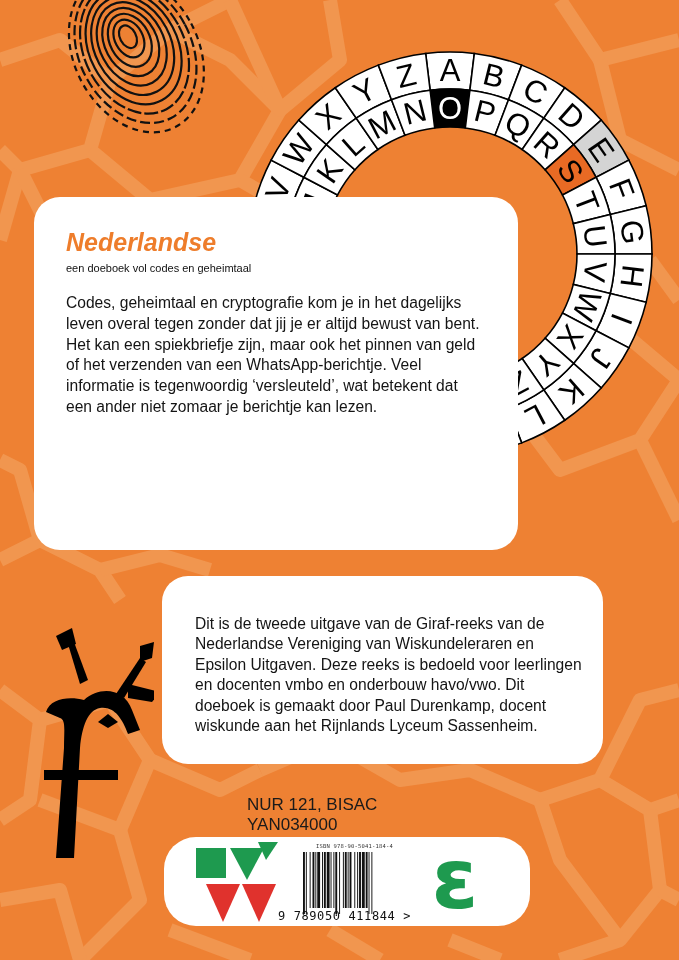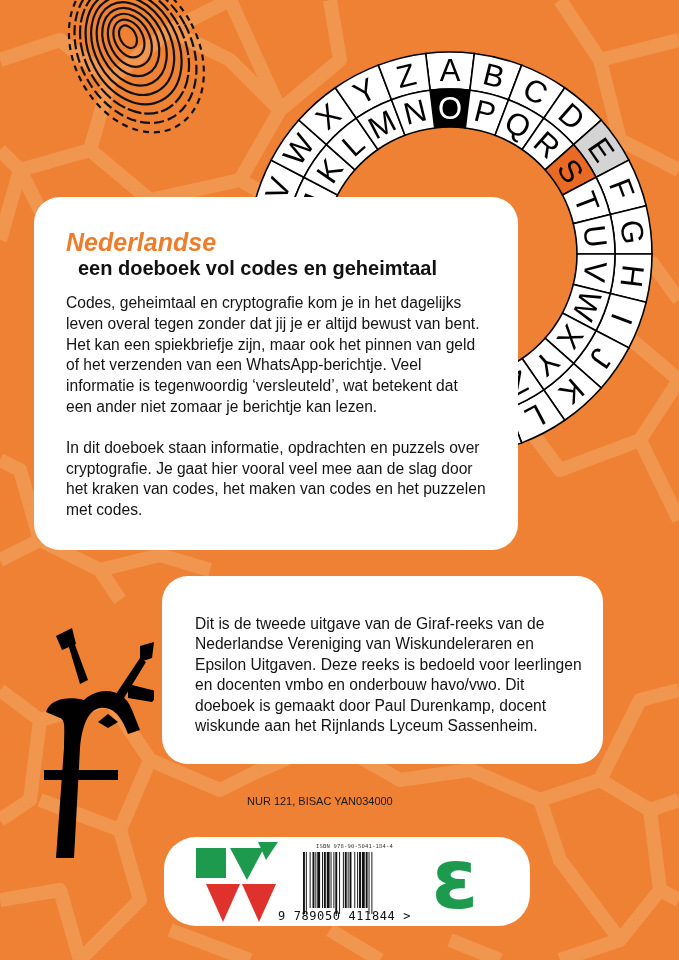--- a/index.html
+++ b/index.html
@@ -15,26 +15,26 @@
       position: absolute; background: #ffffff; border-radius: 26px;
       box-sizing: border-box;
     }
     #card-main { left: 34px; top: 197px; width: 484px; height: 353px; padding: 30px 30px 0 32px; }
     #card-info { left: 162px; top: 576px; width: 441px; height: 188px; padding: 38px 20px 0 33px; }
     #card-barcode { left: 164px; top: 837px; width: 366px; height: 89px; border-radius: 32px; }
     .title {
       color: #ee7d2b; font-style: italic; font-weight: bold;
       font-size: 25px; line-height: 30px; margin: 0;
     }
-    .subtitle { font-weight: bold; font-size: 20px; line-height: 20px; color: #111; margin: 1px 0 15px 12px; }
+    .subtitle { font-weight: normal; font-size: 11px; line-height: 20px; color: #111; margin: 1px 0 15px 0; }
     .para { font-size: 15.6px; line-height: 20.8px; color: #141414; margin: 8px 0 20px 0; }
     .info { font-size: 15.6px; line-height: 20.4px; color: #141414; margin: 0; }
     #nur {
       position: absolute; left: 247px; top: 795px; width: 200px;
-      font-size: 11px; color: #1a1a1a;
+      font-size: 17px; color: #1a1a1a;
     }
     #giraffe { position: absolute; left: 44px; top: 618px; width: 110px; height: 240px; }
     #logo-nvvw { position: absolute; left: 196px; top: 842px; width: 82px; height: 82px; }
     #barcode { position: absolute; left: 297px; top: 843px; width: 115px; height: 78px; }
     #isbn-top { position: absolute; left: 297px; top: 843px; width: 115px; text-align: center;
       font-family: "DejaVu Sans Mono", monospace; font-size: 5.5px; color: #333; letter-spacing: 0.2px; }
     #isbn-digits { position: absolute; left: 278px; top: 909px; width: 130px;
       font-family: "DejaVu Sans Mono", monospace; font-size: 12px; color: #111; letter-spacing: 0.6px; white-space: pre; }
     #epsilon {
       position: absolute; left: 425px; top: 836px; width: 60px; height: 86px;
@@ -198,21 +198,20 @@
     <path d="M378.36981281740776,65.12671897754623 A202,202 0 0 1 425.65159058842465,53.47280743219309 L430.1114477578716,90.20303577382109 A165,165 0 0 0 391.4901936379816,99.72231995690657 Z" fill="#fff" stroke="#000" stroke-width="1.6"></path>
     <path d="M391.4901936379816,99.72231995690657 A165,165 0 0 1 430.1114477578716,90.20303577382109 L434.6918416075739,127.92597298954715 A127,127 0 0 0 404.96517934559796,135.25293717895232 Z" fill="#fff" stroke="#000" stroke-width="1.6"></path>
     <text x="406.08557560323317" y="75.83217650231944" text-anchor="middle" dominant-baseline="central" font-family="&quot;Liberation Sans&quot;, sans-serif" font-size="31" fill="#000" transform="rotate(346.1538461538462 406.08557560323317 75.83217650231944)">Z</text>
     <text x="415.05991301401656" y="112.2424946557964" text-anchor="middle" dominant-baseline="central" font-family="&quot;Liberation Sans&quot;, sans-serif" font-size="31" fill="#000" transform="rotate(346.1538461538462 415.05991301401656 112.2424946557964)">N</text>
   </svg>
 
 <div id="card-main" class="card">
   <h1 class="title">Nederlandse</h1>
   <div class="subtitle">een doeboek vol codes en geheimtaal</div>
   <p class="para">Codes, geheimtaal en cryptografie kom je in het dagelijks leven overal tegen zonder dat jij je er altijd bewust van bent. Het kan een spiekbriefje zijn, maar ook het pinnen van geld of het verzenden van een WhatsApp-berichtje. Veel informatie is tegenwoordig ‘versleuteld’, wat betekent dat een ander niet zomaar je berichtje kan lezen.</p>
-  <p class="para">In dit doeboek staan informatie, opdrachten en puzzels over cryptografie. Je gaat hier vooral veel mee aan de slag door het kraken van codes, het maken van codes en het puzzelen met codes.</p>
 </div>
 
 <svg id="giraffe" viewBox="0 0 110 240">
   <g fill="#000">
 
     <polygon points="12,18 28,10 32,26 18,32"></polygon>
     <polygon points="24,26 30,24 44,62 36,66"></polygon>
 
     <polygon points="96,28 110,24 108,40 96,44"></polygon>
     <polygon points="96,40 102,44 80,80 72,76"></polygon>

